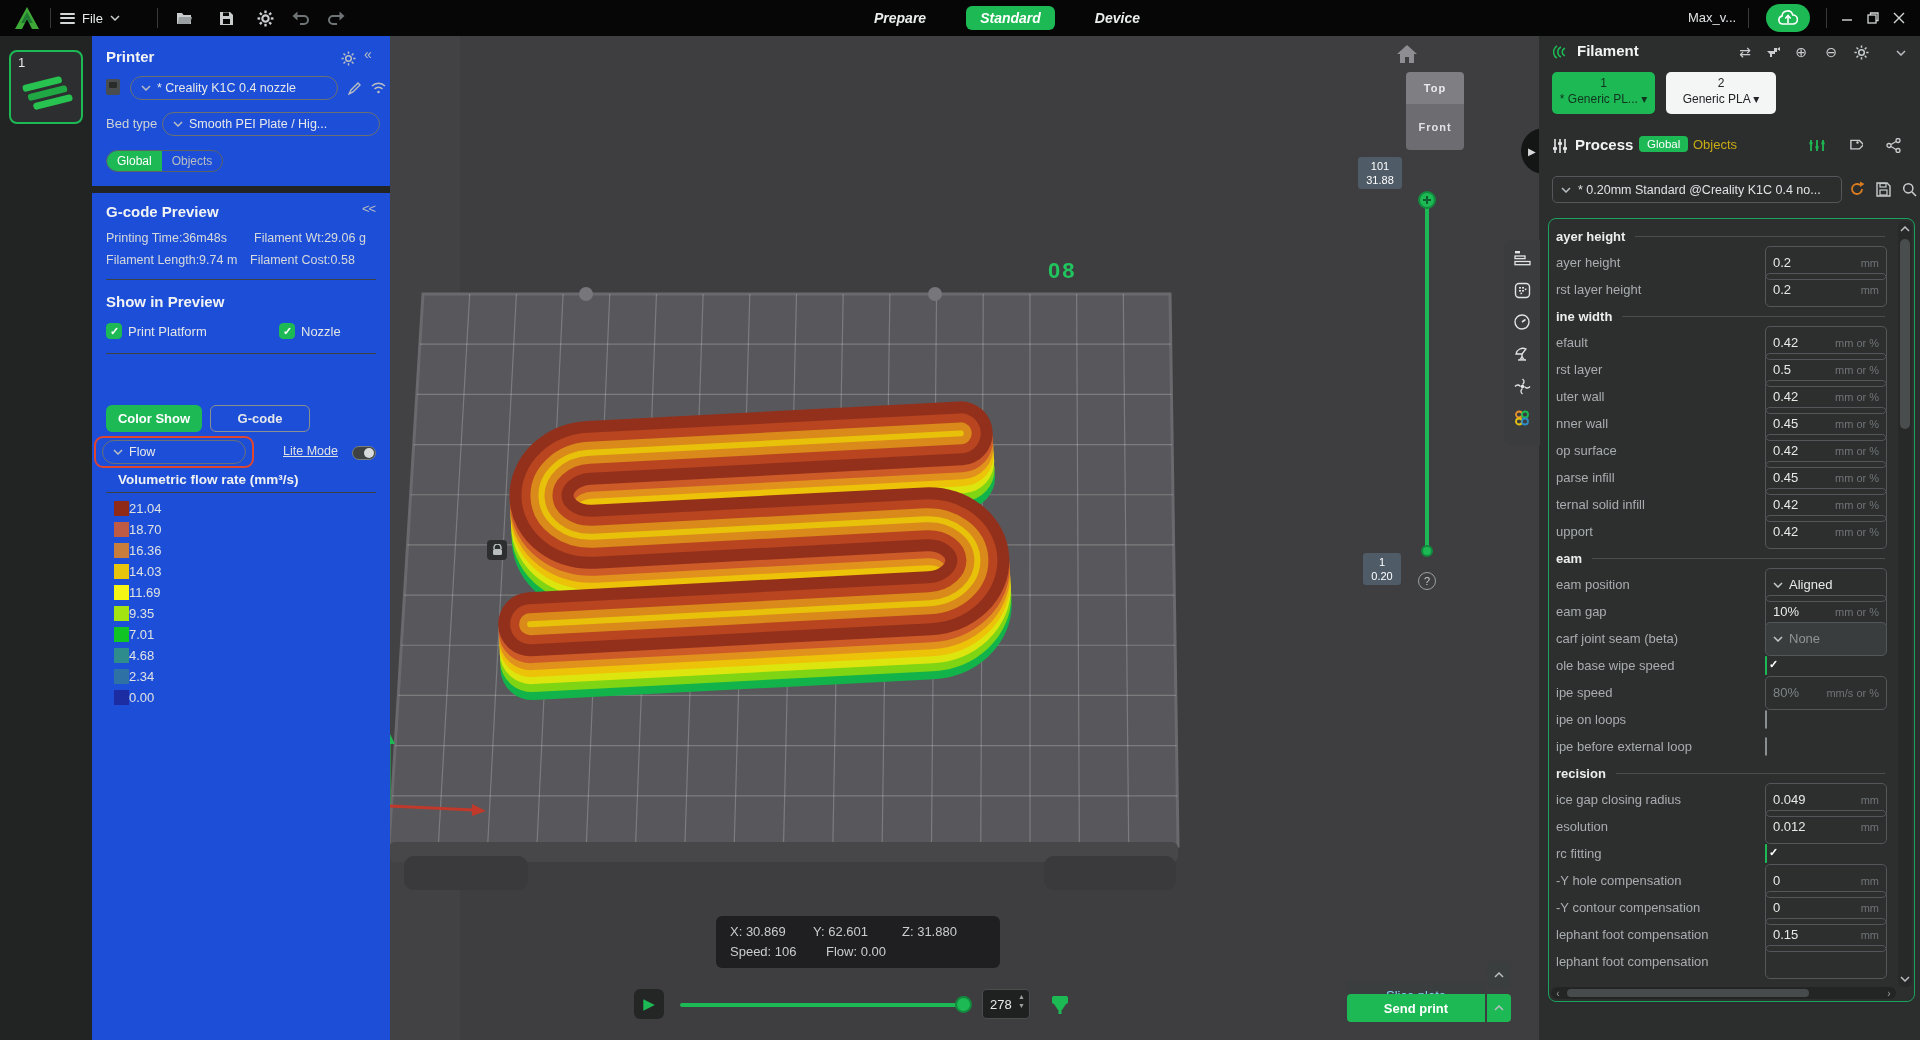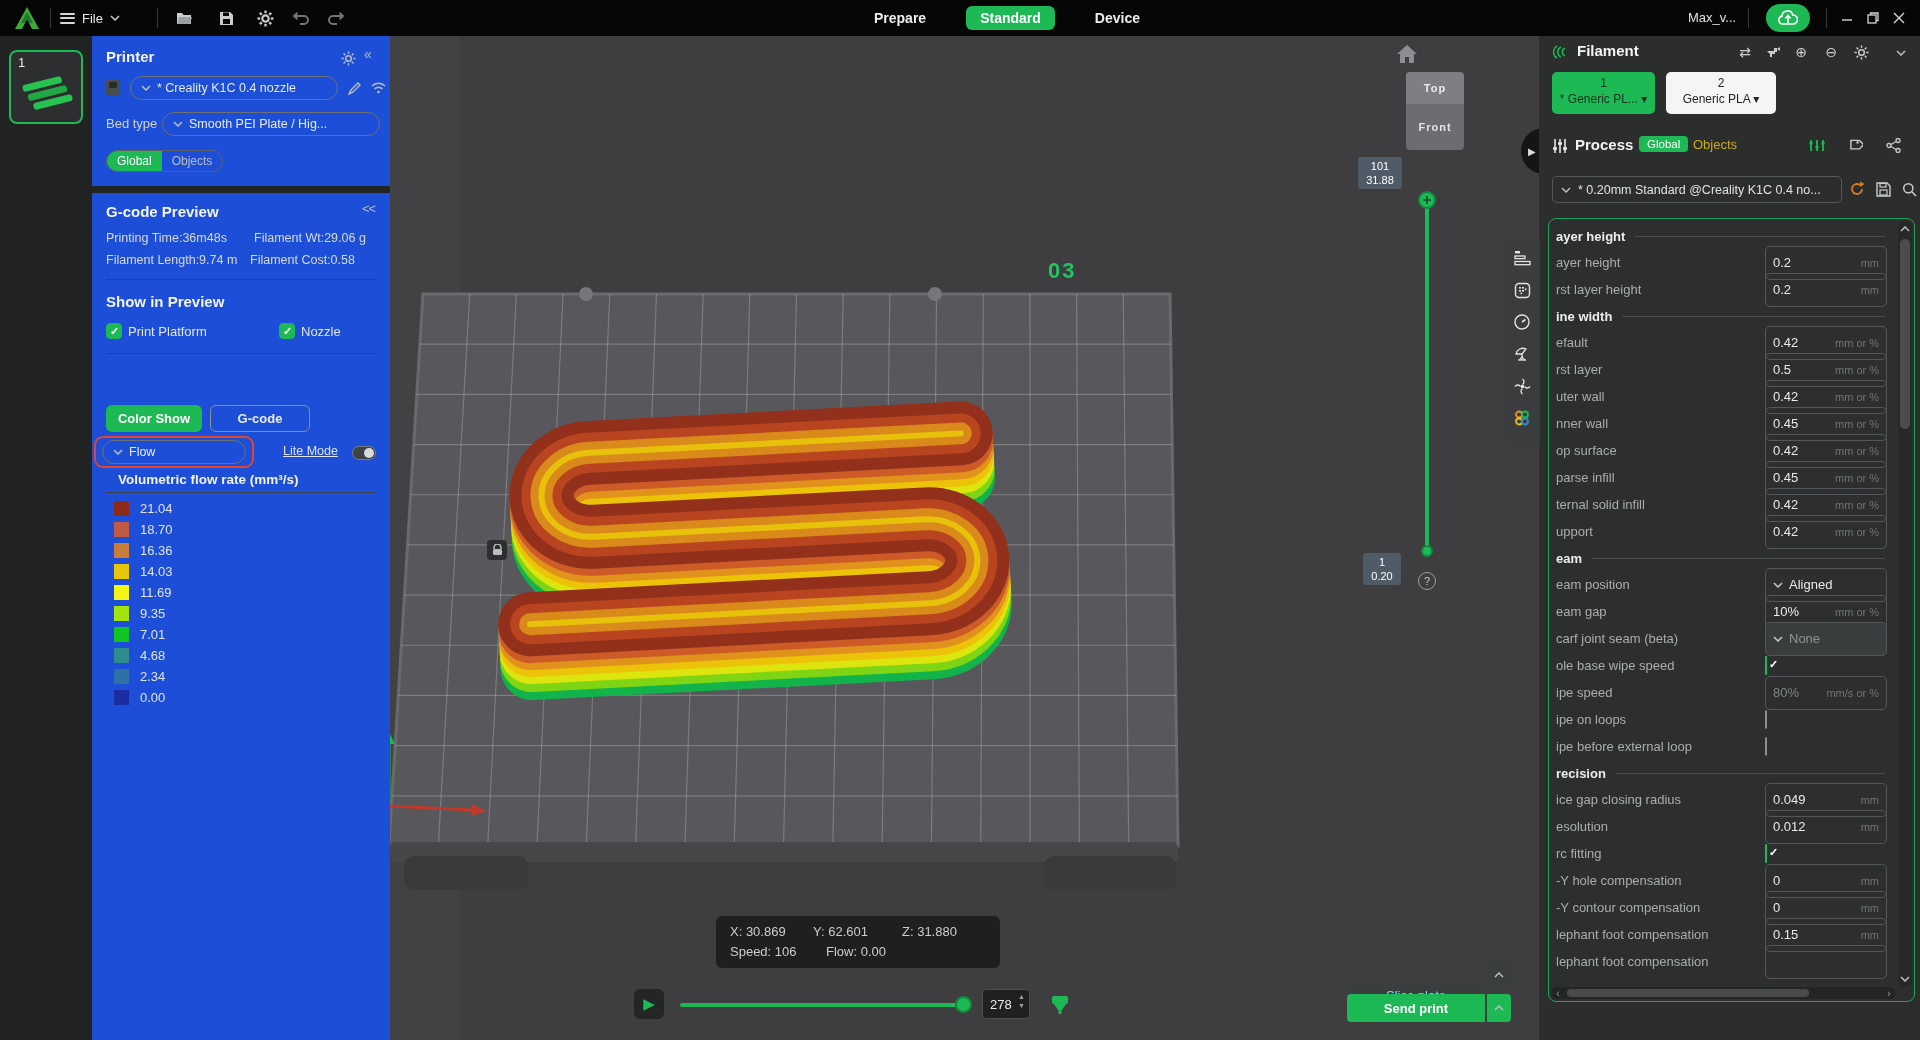--- a/index.html
+++ b/index.html
@@ -10,21 +10,21 @@
   
   #titlebar { position:absolute; left:0; top:0; width:1920px; height:36px; background:#060606;
     color:#e8eaea; z-index:60; }
   #titlebar .vsep { position:absolute; top:8px; width:1px; height:20px; background:#3a3a3a; }
   .tb-ic { position:absolute; top:8px; width:20px; height:20px; color:#c9cdce; display:flex;
     align-items:center; justify-content:center; }
   #file-group { position:absolute; left:60px; top:0; height:36px; display:flex; align-items:center; gap:7px; color:#e8eaea; font-size:13px; }
   .burger { width:15px; height:11px; display:flex; flex-direction:column; justify-content:space-between; }
   .burger span { display:block; height:2px; background:#d4d7d8; border-radius:1px; }
   #tabs { position:absolute; left:860px; top:5px; height:26px; display:flex; align-items:center; gap:26px; }
-  .tab { font-size:14px; font-weight:bold; color:#eceeee; padding:4px 14px; border-radius:6px; }
+  .tab { font-size:14px; font-weight:bold; color:#eceeee; padding:4px 14px; border-radius:6px;font-style:italic; }
   .tab.active { background:#1db954; color:#fff; }
   #user-name { position:absolute; left:1688px; top:10px; font-size:13px; color:#dfe2e3; }
   #upload-btn { position:absolute; left:1766px; top:4px; width:44px; height:28px; border-radius:14px; background:#1db954;
     display:flex; align-items:center; justify-content:center; }
   .winbtn { position:absolute; top:9px; width:22px; height:18px; display:flex; align-items:center; justify-content:center; color:#d4d7d8; }
 
   
   #left-wrap { position:absolute; left:0; top:36px; width:390px; height:1004px; background:#222424; z-index:50; }
   #plate-thumb { position:absolute; left:9px; top:14px; width:74px; height:74px; background:#2c2e2f;
     border:2px solid #1db954; border-radius:8px; }
@@ -50,21 +50,21 @@
   #btn-gcode { position:absolute; left:118px; top:212px; width:100px; height:27px; border:1px solid #8a8f90; color:#e8eaea;
     font-weight:bold; font-size:13px; border-radius:6px; display:flex; align-items:center; justify-content:center; }
   #flow-highlight { position:absolute; left:2px; top:243px; width:160px; height:32px; border:2px solid #e0452e; border-radius:9px; }
   #flow-select { position:absolute; left:10px; top:247px; width:144px; height:24px; }
   #lite-mode { position:absolute; left:191px; top:251px; font-size:12.5px; color:#dfe3e3; text-decoration:underline; }
   #lite-toggle { position:absolute; left:260px; top:253px; width:24px; height:14px; border-radius:7px; background:#3f4243; border:1px solid #787d7e; }
   #lite-toggle::after { content:""; position:absolute; right:1px; top:1px; width:10px; height:10px; border-radius:50%; background:#d8dbdc; }
   #legend-title { position:absolute; left:26px; top:279px; font-size:13.5px; font-weight:bold; color:#f0f2f2; }
   #legend-div { top:299px; }
   #legend-list { position:absolute; left:22px; top:305px; }
-  .lrow { display:flex; align-items:center; gap:11px; height:21px; }
+  .lrow { display:flex; align-items:center; height:21px; }
   .lrow .sw { width:15px; height:15px; flex:none; }
   .lrow .lv { font-size:13px; color:#dfe3e3; }
 
   
   #scene { position:absolute; left:0; top:0; z-index:5; pointer-events:none; }
   #plate-tag { position:absolute; left:1048px; top:258px; color:#21c55e; font-size:22px; font-weight:bold; letter-spacing:2px; z-index:8; }
   #lock-badge { position:absolute; left:487px; top:540px; width:20px; height:20px; background:#2c2e2f; border-radius:4px;
     display:flex; align-items:center; justify-content:center; z-index:8; }
   #status-box { position:absolute; left:716px; top:916px; width:284px; height:52px; background:rgba(25,25,27,.82);
     border-radius:6px; color:#c9cdce; font-size:13px; z-index:9; }
@@ -205,21 +205,21 @@
     <g>
       <line x1="389" y1="806" x2="389" y2="742" stroke="#1db954" stroke-width="3"></line>
       <polygon points="389,732 383,744 395,744" fill="#1db954"></polygon>
       <line x1="389" y1="806" x2="474" y2="810" stroke="#c0392b" stroke-width="3"></line>
       <polygon points="486,811 472,804 472,816" fill="#c0392b"></polygon>
       <line x1="389" y1="806" x2="371" y2="788" stroke="#2c4fd8" stroke-width="3"></line>
       <polygon points="364,781 368,793 376,785" fill="#2c4fd8"></polygon>
     </g>
   </svg>
 
-  <div id="plate-tag">03</div>
+  <div id="plate-tag">08</div>
   <div id="lock-badge">
     <svg width="11" height="12" viewBox="0 0 11 12">
         <path d="M2 5V3.5A3.5 3.5 0 0 1 9 3.5V5" fill="none" stroke="#b9bec0" stroke-width="1.5"></path>
         <rect x="1" y="5" width="9" height="6" rx="1.5" fill="#b9bec0"></rect>
       </svg>
   </div>
 
   <div id="home-ic">
     <svg width="22" height="20" viewBox="0 0 22 20">
         <path d="M11 1 L21 10 H18 V19 H13 V13 H9 V19 H4 V10 H1 Z" fill="#8d8d92"></path>

